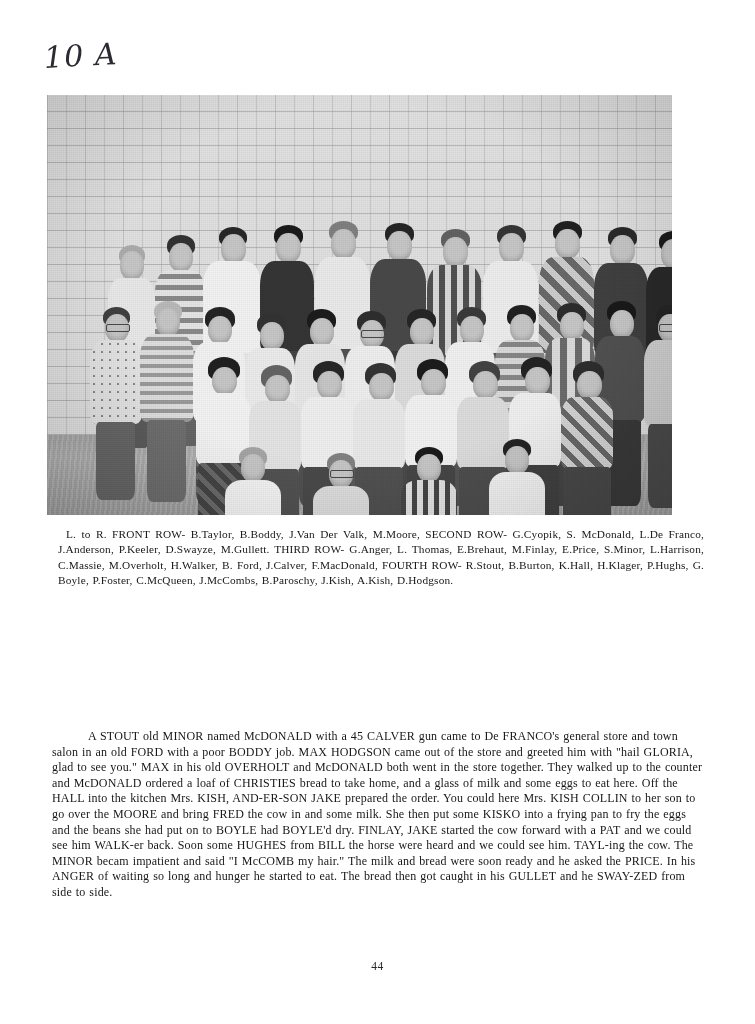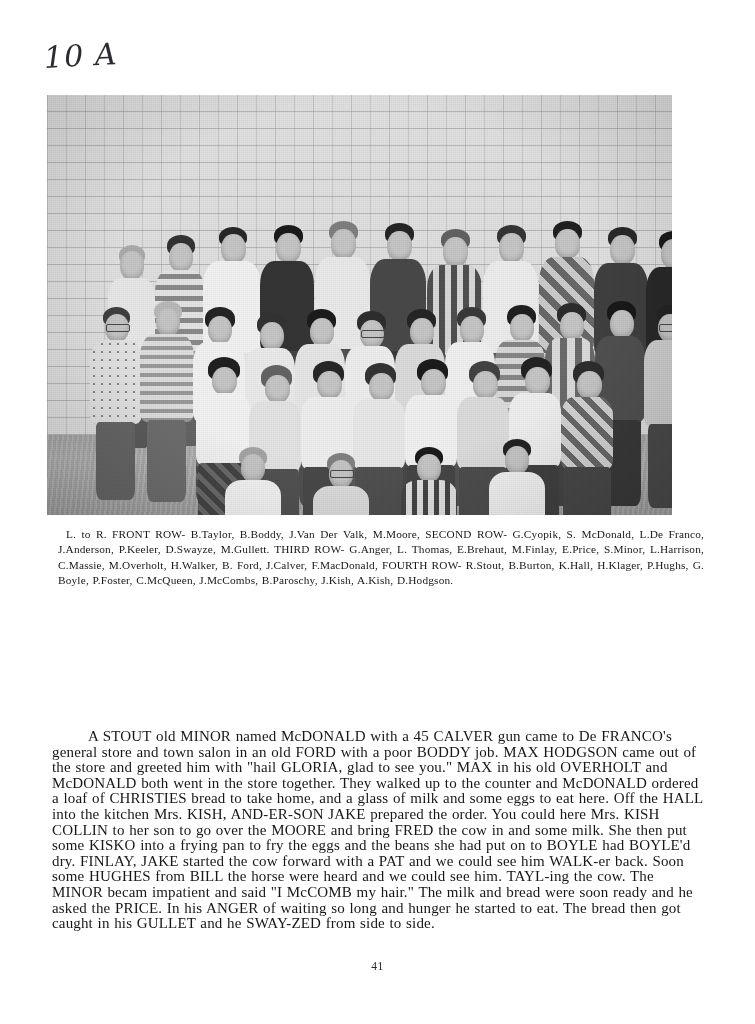--- a/index.html
+++ b/index.html
@@ -176,21 +176,21 @@
     letter-spacing: .18px;
     word-spacing: .6px;
     color: #17171a;
   }
 
   .story {
     position: absolute;
     left: 52px;
     top: 729px;
     width: 652px;
-    font-size: 15px;
+    font-size: 12px;
     line-height: 15.6px;
     text-align: left;
     text-indent: 36px;
     letter-spacing: .16px;
     word-spacing: .7px;
     color: #17171a;
   }
 
   .page-number {
     position: absolute;
@@ -480,15 +480,15 @@
 
       <div class="grain"></div>
       <div class="vignette"></div>
     </div>
   </div>
 
   <div class="caption">L. to R. FRONT ROW- B.Taylor, B.Boddy, J.Van Der Valk, M.Moore, SECOND ROW- G.Cyopik, S. McDonald, L.De Franco, J.Anderson, P.Keeler, D.Swayze, M.Gullett. THIRD ROW- G.Anger, L. Thomas, E.Brehaut, M.Finlay, E.Price, S.Minor, L.Harrison, C.Massie, M.Overholt, H.Walker, B. Ford, J.Calver, F.MacDonald, FOURTH ROW- R.Stout, B.Burton, K.Hall, H.Klager, P.Hughs, G. Boyle, P.Foster, C.McQueen, J.McCombs, B.Paroschy, J.Kish, A.Kish, D.Hodgson.</div>
 
   <div class="story">A STOUT old MINOR named McDONALD with a 45 CALVER gun came to De FRANCO's general store and town salon in an old FORD with a poor BODDY job. MAX HODGSON came out of the store and greeted him with "hail GLORIA, glad to see you." MAX in his old OVERHOLT and McDONALD both went in the store together. They walked up to the counter and McDONALD ordered a loaf of CHRISTIES bread to take home, and a glass of milk and some eggs to eat here. Off the HALL into the kitchen Mrs. KISH, AND-ER-SON JAKE prepared the order. You could here Mrs. KISH COLLIN to her son to go over the MOORE and bring FRED the cow in and some milk. She then put some KISKO into a frying pan to fry the eggs and the beans she had put on to BOYLE had BOYLE'd dry. FINLAY, JAKE started the cow forward with a PAT and we could see him WALK-er back. Soon some HUGHES from BILL the horse were heard and we could see him. TAYL-ing the cow. The MINOR becam impatient and said "I McCOMB my hair." The milk and bread were soon ready and he asked the PRICE. In his ANGER of waiting so long and hunger he started to eat. The bread then got caught in his GULLET and he SWAY-ZED from side to side.</div>
 
-  <div class="page-number">41</div>
+  <div class="page-number">44</div>
 
 </div>
 
 </body></html>

